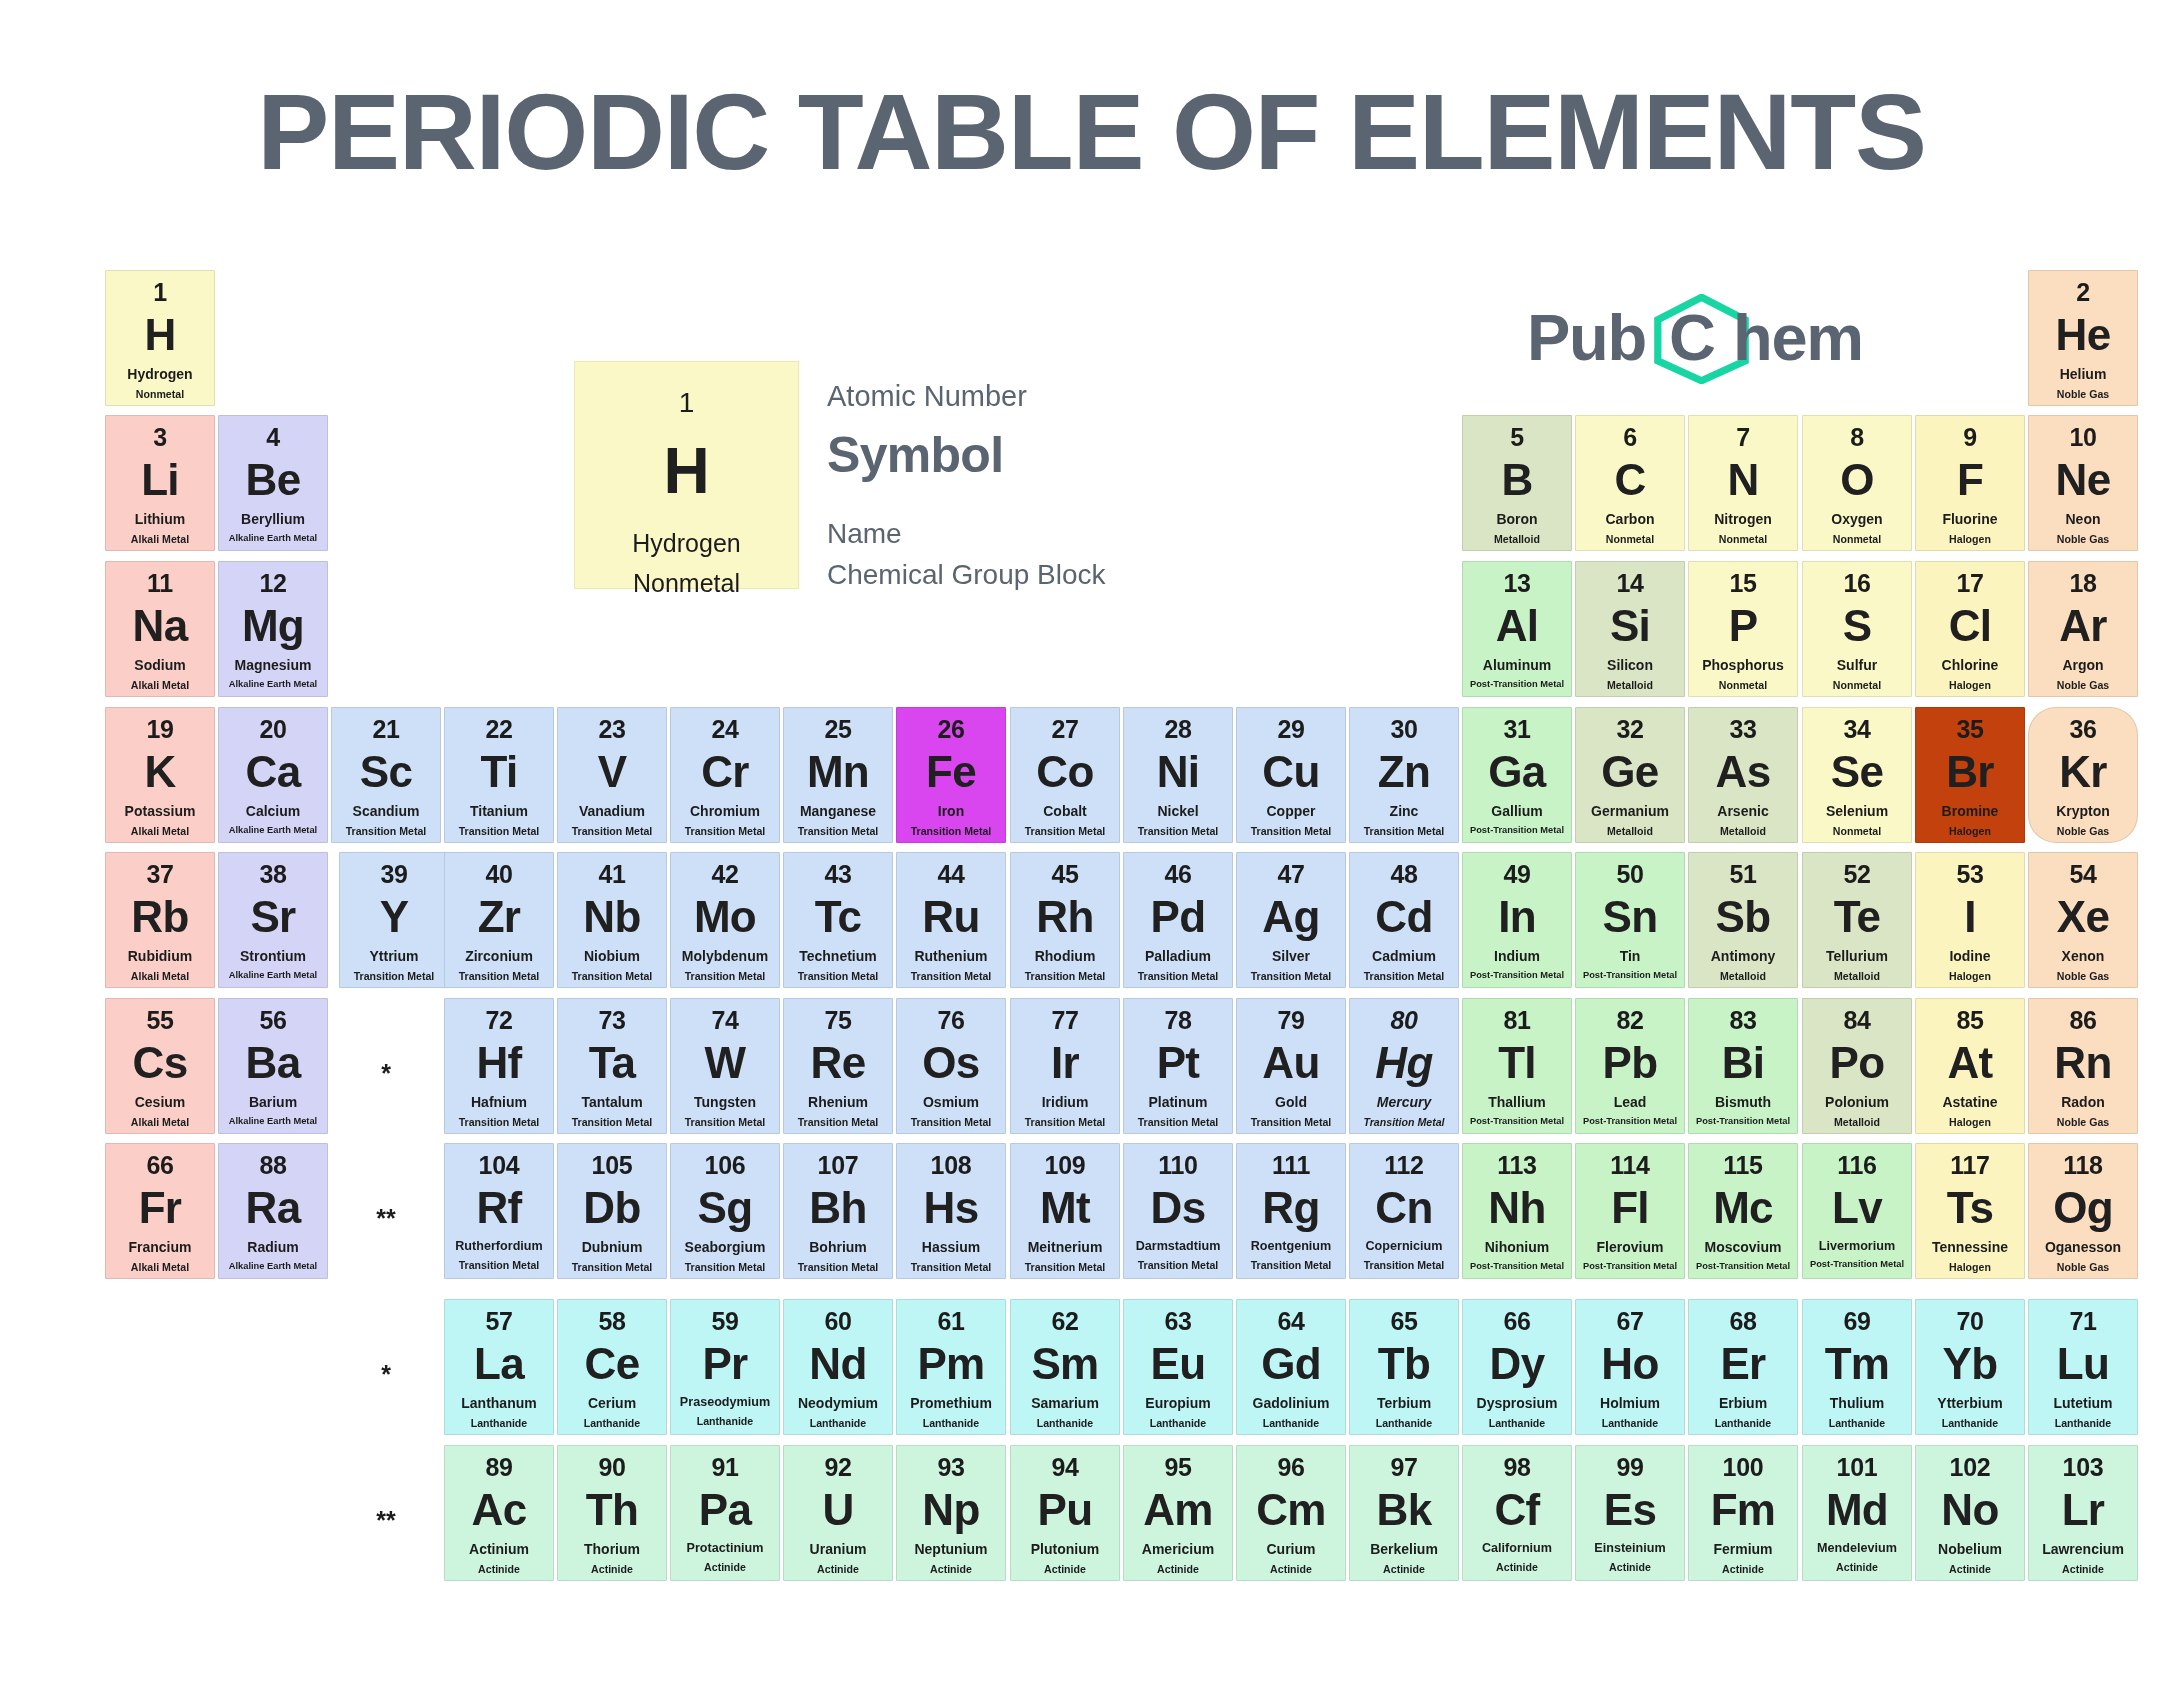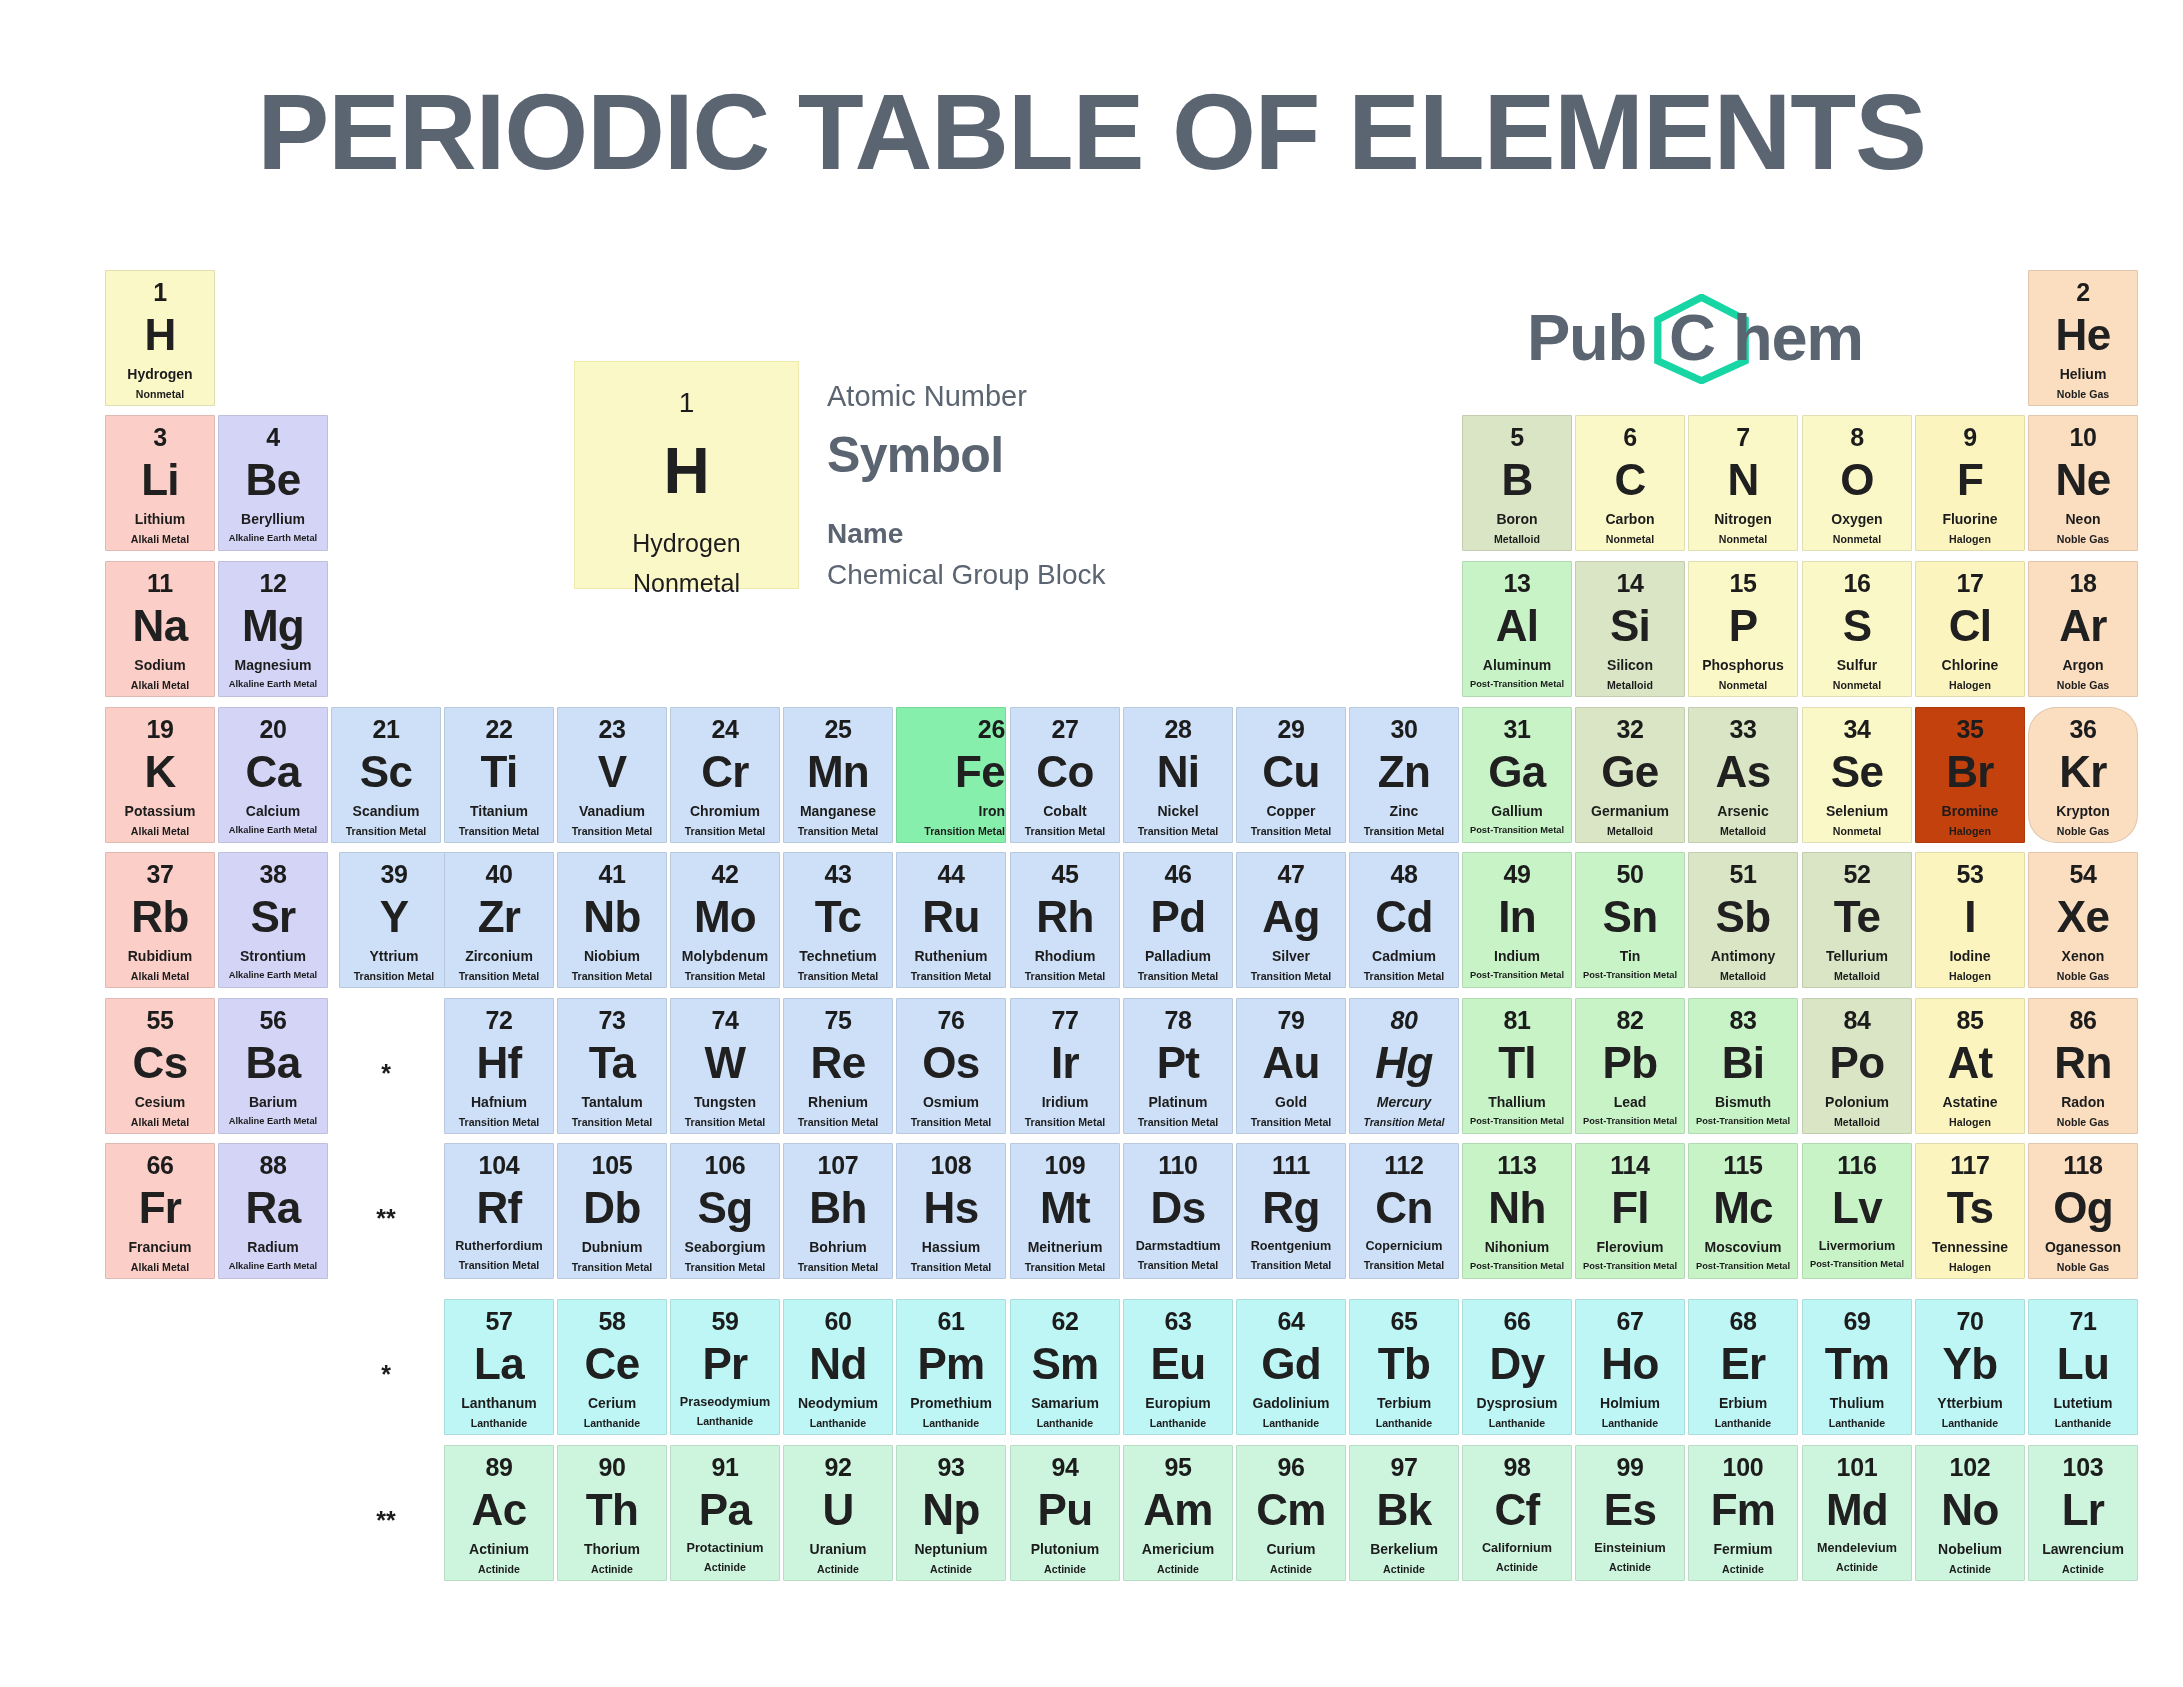--- a/index.html
+++ b/index.html
@@ -137,21 +137,21 @@
     height: 228px;
   }
   #legend-labels .ll {
     position: absolute;
     color: #5b6471;
     white-space: nowrap;
     line-height: 1;
   }
   #ll-atomic  { top: 21px;  left: 0; font-size: 29px; text-align: center; }
   #ll-symbol  { top: 69px; left: 0; font-size: 50px; font-weight: bold; letter-spacing: -0.7px;}
-  #ll-name    { top: 159px; left: 0; font-size: 28px; font-weight: bold; }
+  #ll-name    { top: 159px; left: 0; font-size: 28px; }
   #ll-group   { top: 200px; left: 0; font-size: 28px; }
 
   
   #pubchem-logo {
     position: absolute;
     left: 1527px;
     top: 299px;
     width: 351px;
     height: 79px;
   }
@@ -332,21 +332,21 @@
       <div class="sym">Cr</div>
       <div class="nm">Chromium</div>
       <div class="gb">Transition Metal</div>
     </div>
     <div class="cell" style="left: 783px; top: 707px; background: rgb(205, 224, 247);">
       <div class="num">25</div>
       <div class="sym">Mn</div>
       <div class="nm">Manganese</div>
       <div class="gb">Transition Metal</div>
     </div>
-    <div class="cell" style="left: 896px; top: 707px; background: #86efac; align-items: flex-end;">
+    <div class="cell" style="left: 896px; top: 707px; background: #d946ef;">
       <div class="num">26</div>
       <div class="sym">Fe</div>
       <div class="nm">Iron</div>
       <div class="gb">Transition Metal</div>
     </div>
     <div class="cell" style="left: 1010px; top: 707px; background: rgb(205, 224, 247);">
       <div class="num">27</div>
       <div class="sym">Co</div>
       <div class="nm">Cobalt</div>
       <div class="gb">Transition Metal</div>

